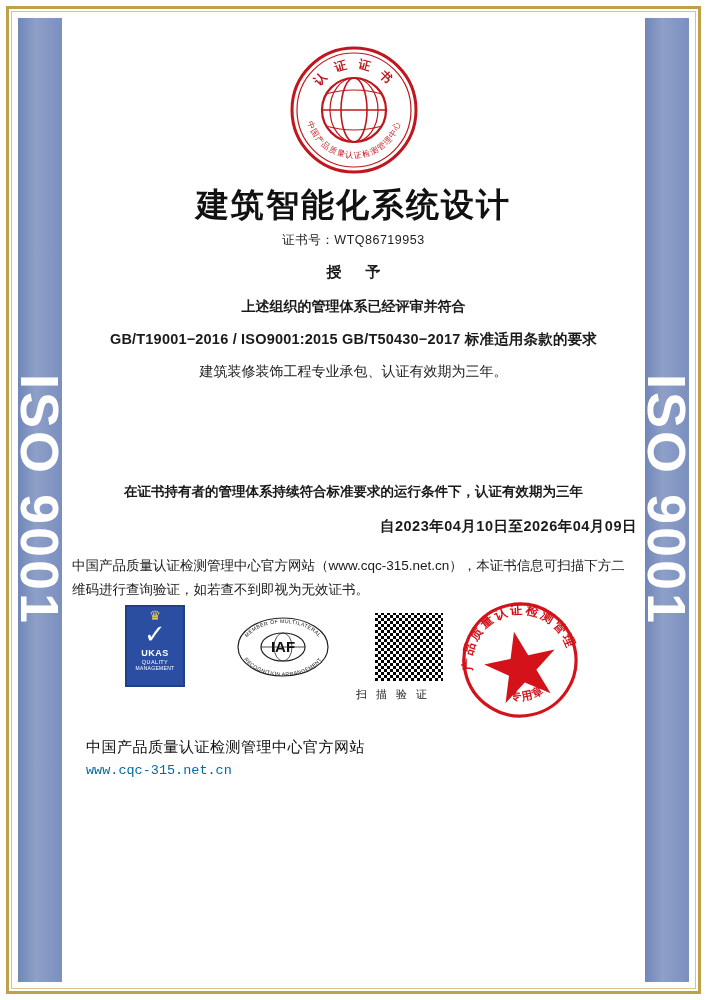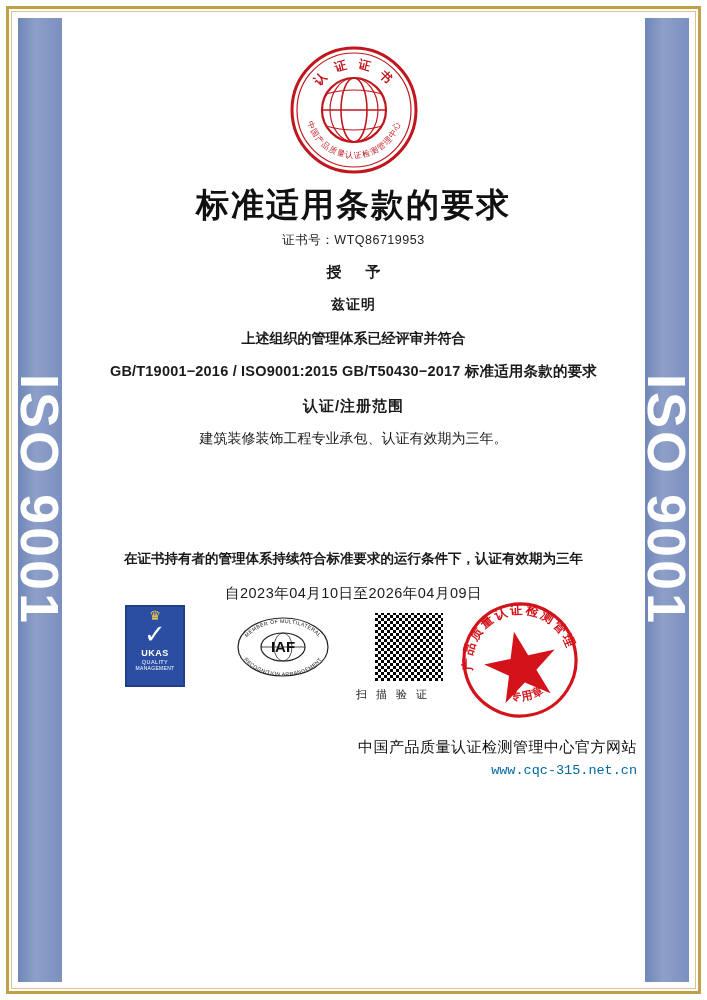--- a/index.html
+++ b/index.html
@@ -144,23 +144,24 @@
     font-size: 14px;
     margin-top: 14px;
   }
   .validity {
     font-size: 13.5px;
     font-weight: bold;
     margin-top: 102px;
   }
   .valid-dates {
     font-size: 14.5px;
-    font-weight: normal;
+    font-weight: bold;
     margin-top: 16px;
     letter-spacing: 0.5px;
+    text-align: right;
   }
   .notice {
     font-size: 13.5px;
     margin-top: 18px;
     line-height: 1.75;
     text-align: left;
     padding: 0 2px;
   }
 
   
@@ -234,21 +235,21 @@
     left: 385px;
     top: 0px;
     width: 130px;
     height: 130px;
   }
 
   .footer {
     position: absolute;
     left: 16px; right: 0;
     top: 718px;
-    text-align: right;
+    text-align: left;
   }
   .footer-cn {
     font-size: 15px;
     letter-spacing: .5px;
     color: #111;
   }
   .footer-url {
     font-size: 13.5px;
     margin-top: 6px;
     font-family: Liberation Mono, monospace;
@@ -289,31 +290,30 @@
         <path d="M 38,82 Q 66,90 94,82" fill="none" stroke="#c0161d" stroke-width="1.2"></path>
         <text font-size="12" font-weight="bold" fill="#c0161d" font-family="'DejaVu Sans','Liberation Sans',sans-serif" letter-spacing="3">
           <textPath href="#arcTop" startOffset="50%" text-anchor="middle">认 证 证 书</textPath>
         </text>
         <text font-size="8" fill="#c0161d" font-family="'DejaVu Sans','Liberation Sans',sans-serif" letter-spacing="1">
           <textPath href="#arcBot" startOffset="50%" text-anchor="middle">中国产品质量认证检测管理中心</textPath>
         </text>
       </svg>
     </div>
 
-    <div class="main-title">标准适用条款的要求</div>
+    <div class="main-title">建筑智能化系统设计</div>
     <div class="cert-no">证书号：WTQ86719953</div>
     <div class="grant">授 予</div>
-    <div class="hereby">兹证明</div>
     <div class="statement">上述组织的管理体系已经评审并符合</div>
     <div class="standards">GB/T19001−2016 / ISO9001:2015 GB/T50430−2017  标准适用条款的要求</div>
-    <div class="scope-title">认证/注册范围</div>
     <div class="scope-body">建筑装修装饰工程专业承包、认证有效期为三年。</div>
 
     <div class="validity">在证书持有者的管理体系持续符合标准要求的运行条件下，认证有效期为三年</div>
     <div class="valid-dates">自2023年04月10日至2026年04月09日</div>
+    <div class="notice">中国产品质量认证检测管理中心官方网站（www.cqc-315.net.cn），本证书信息可扫描下方二维码进行查询验证，如若查不到即视为无效证书。</div>
 
     <div class="marks">
 
       <div class="ukas">
         <div class="crown">♛</div>
         <div class="tick">✓</div>
         <div class="t1">UKAS</div>
         <div class="t2">QUALITY</div>
         <div class="t3">MANAGEMENT</div>
       </div>

